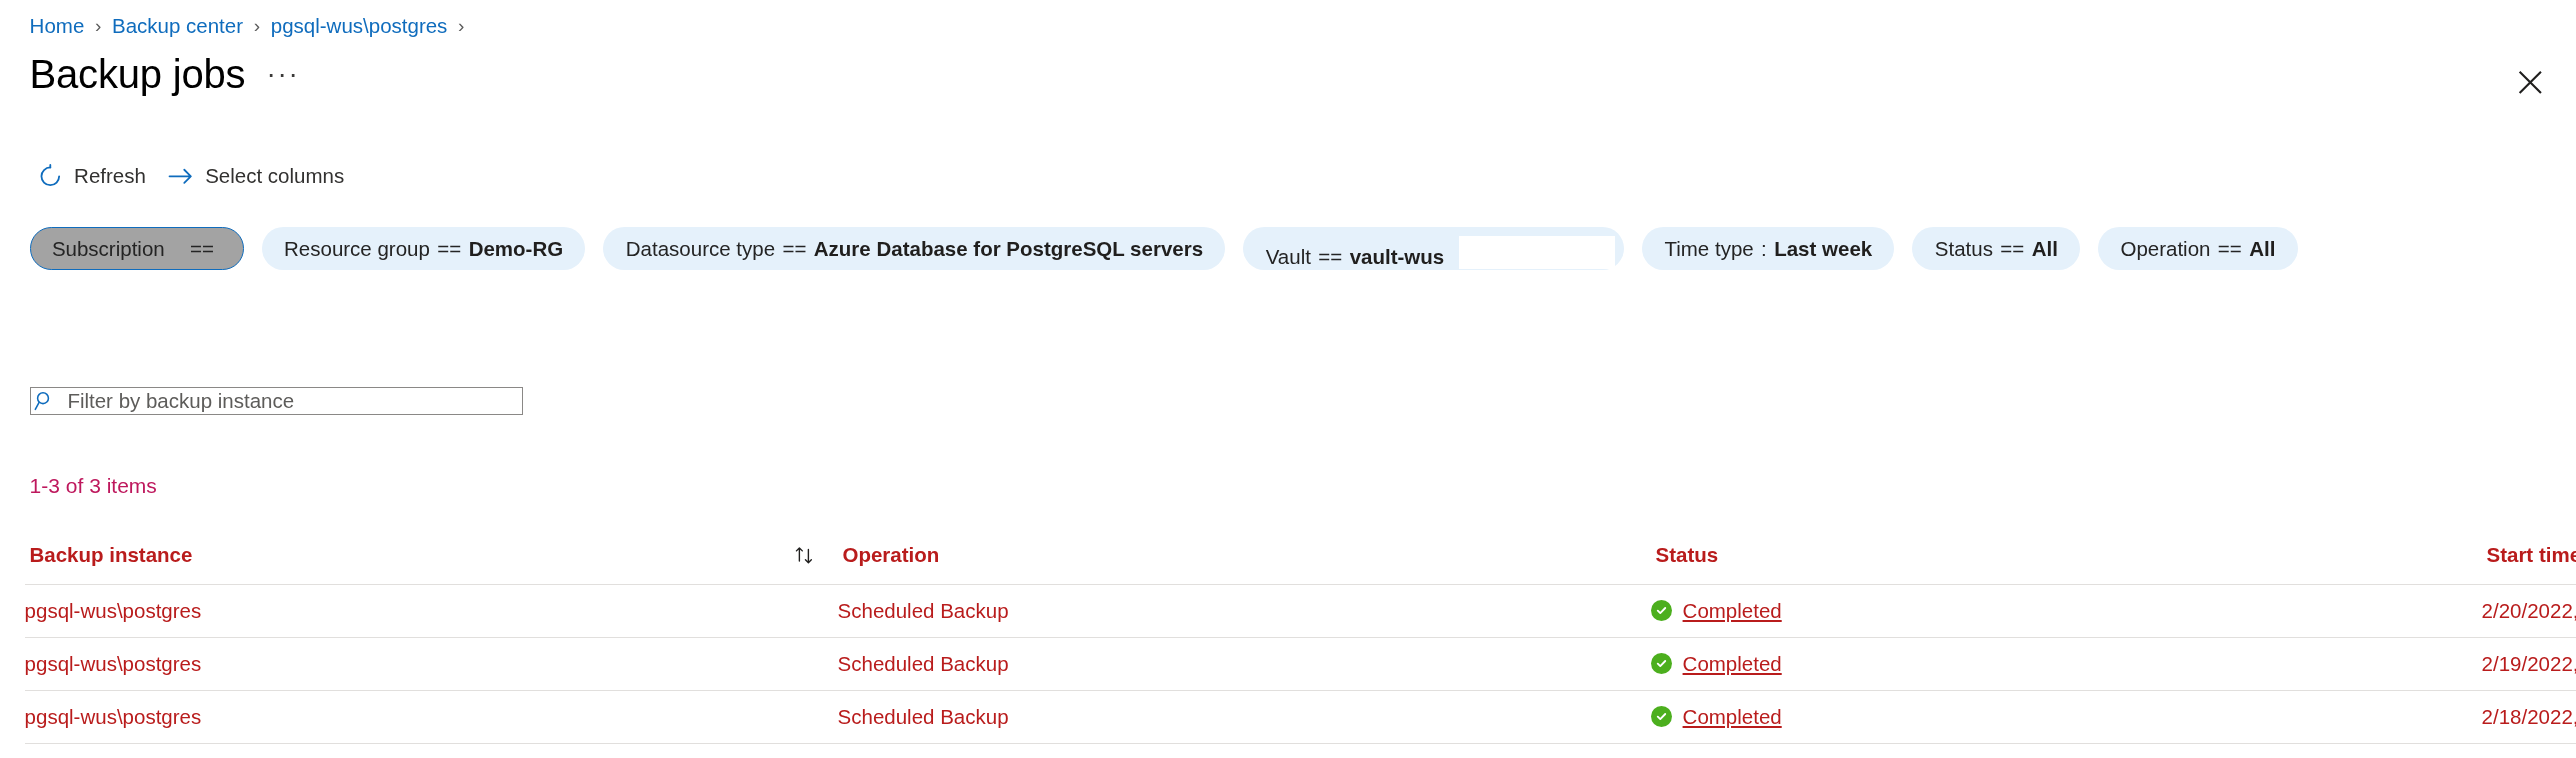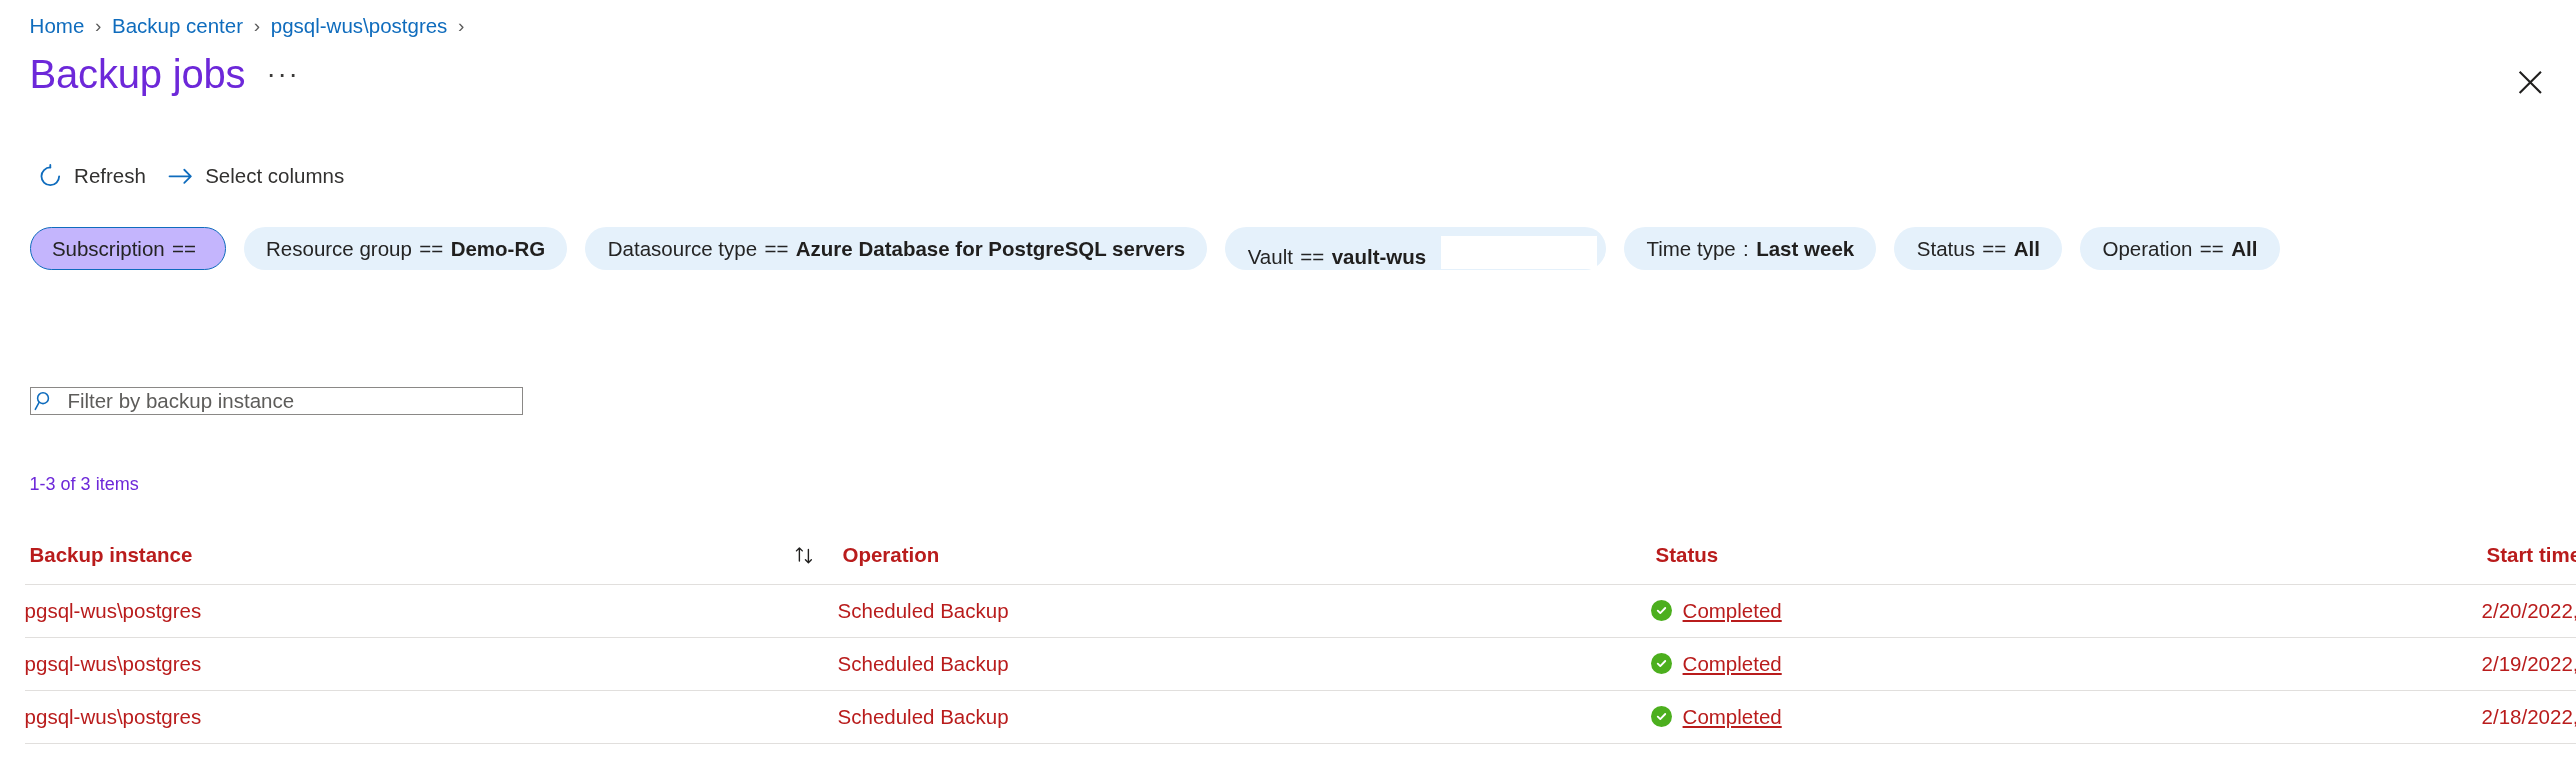--- a/index.html
+++ b/index.html
@@ -44,21 +44,21 @@
     position: absolute;
     left: 29.6px;
     top: 51px;
     display: flex;
     align-items: baseline;
     height: 46px;
   }
   .page-title {
     font-size: 40px;
     font-weight: 400;
-    color: #6d28d9;
+    color: #000000;
     letter-spacing: -0.2px;
     line-height: 46px;
   }
   .title-ellipsis {
     margin-left: 21.3px;
     font-size: 28px;
     color: #3b3a39;
     line-height: 28px;
     letter-spacing: 1.6px;
     cursor: pointer;
@@ -130,22 +130,23 @@
     border-radius: 21.3px;
     background: #e5f1fb;
     border: 1.6px solid transparent;
     font-size: 20.5px;
     color: #242424;
     white-space: nowrap;
     cursor: pointer;
     position: relative;
   }
   .pill.selected {
-    background: #c4b5fd;
+    background: #a3a3a3;
     border-color: #0f6cbd;
+    gap: 18px;
   }
   .pill .pill-key { font-weight: 400; }
   .pill .pill-op {
     margin: 0 7.4px;
     font-weight: 400;
     color: #242424;
   }
   .pill .pill-val {
     font-weight: 700;
     color: #201f1e;
@@ -190,22 +191,22 @@
     color: #323130;
     background: transparent;
   }
   .searchbox input::placeholder { color: #5d5c5a; opacity: 1; }
 
   
   .item-count {
     position: absolute;
     left: 29.6px;
     top: 474px;
-    font-size: 18px;
-    color: #6d28d9;
+    font-size: 21px;
+    color: #be185d;
   }
 
   
   .grid {
     position: absolute;
     left: 24.6px;
     top: 527px;
     width: 2527px;
   }
   .grid table {

